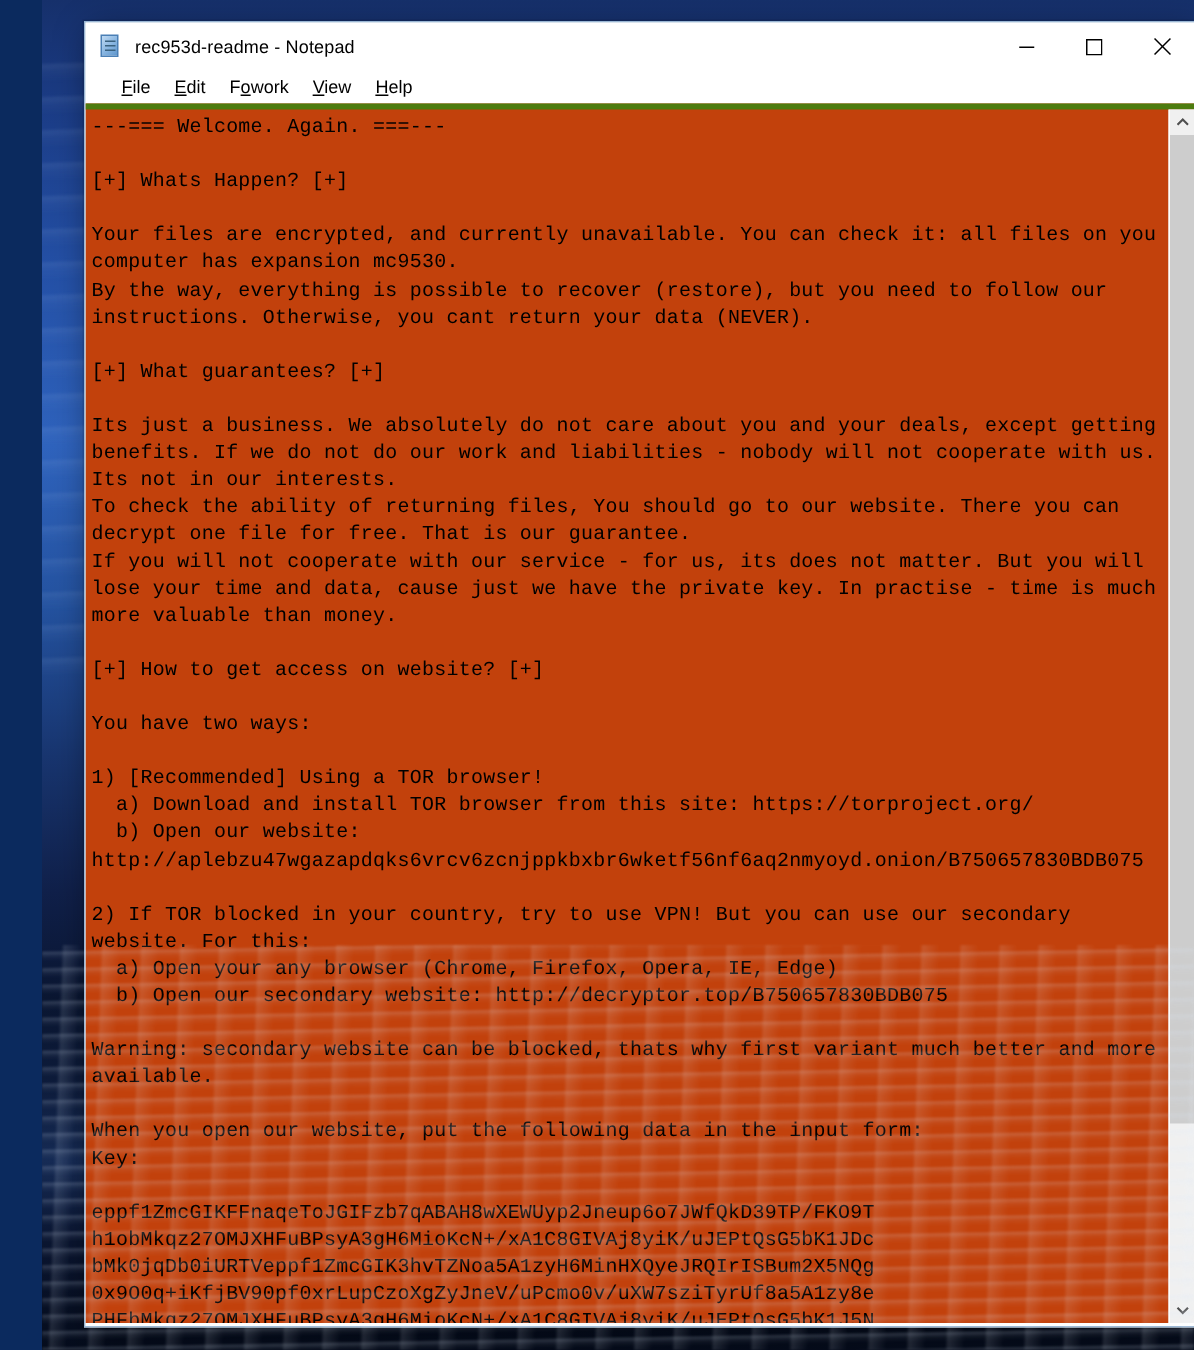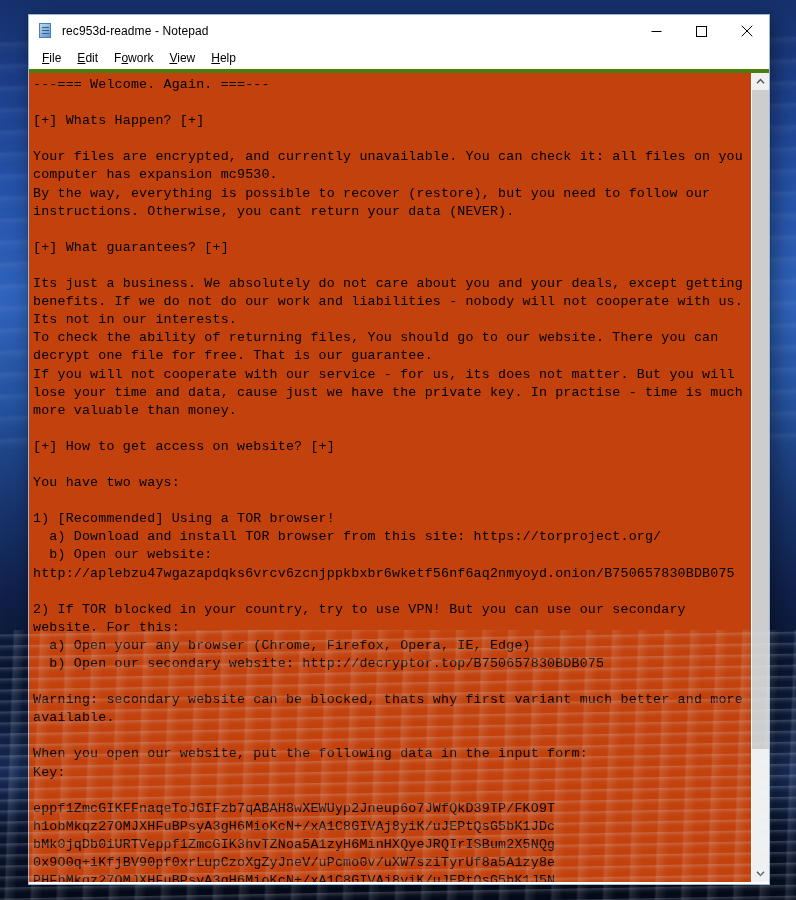--- a/index.html
+++ b/index.html
@@ -26,20 +26,21 @@
         #2f63bd 33%,
         #24529f 45%,
         #18356f 56%,
         #10204a 66%,
         #0a1631 74%,
         #0d1b3a 80%,
         #162b55 86%,
         #0a1530 92%,
         #050c1c 100%);
     overflow: hidden;
+    margin-left: 28px;
   }
   #desktop::before {
     
     content: "";
     position: absolute;
     left: -10%;
     top: 4%;
     width: 120%;
     height: 46%;
     background:
@@ -150,21 +151,21 @@
   }
   .win-btn svg { display: block; }
 
   
   #menu-bar {
     height: 22px;
     min-height: 22px;
     background: #ffffff;
     display: flex;
     align-items: center;
-    padding-left: 5px;
+    padding-left: 16px;
     user-select: none;
   }
   .menu-item {
     font-size: 12px;
     color: #000000;
     padding: 2px 8px;
     line-height: 15px;
     white-space: nowrap;
   }
   .menu-item .mn { text-decoration: underline; }

